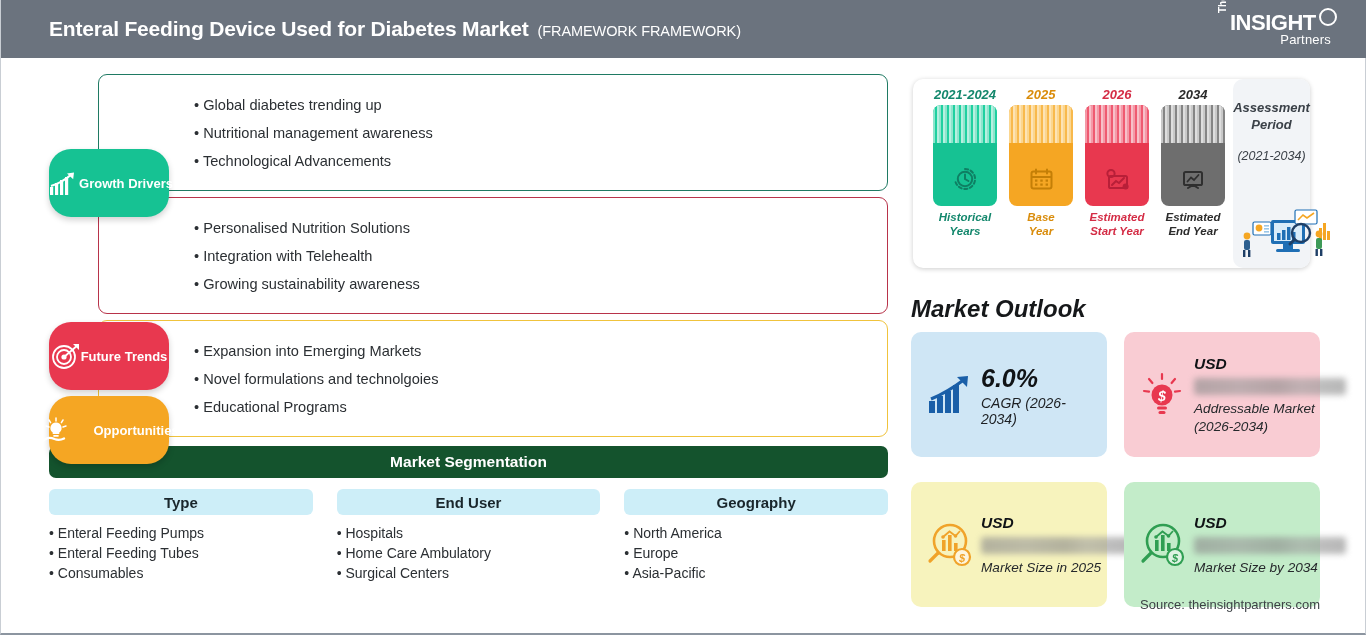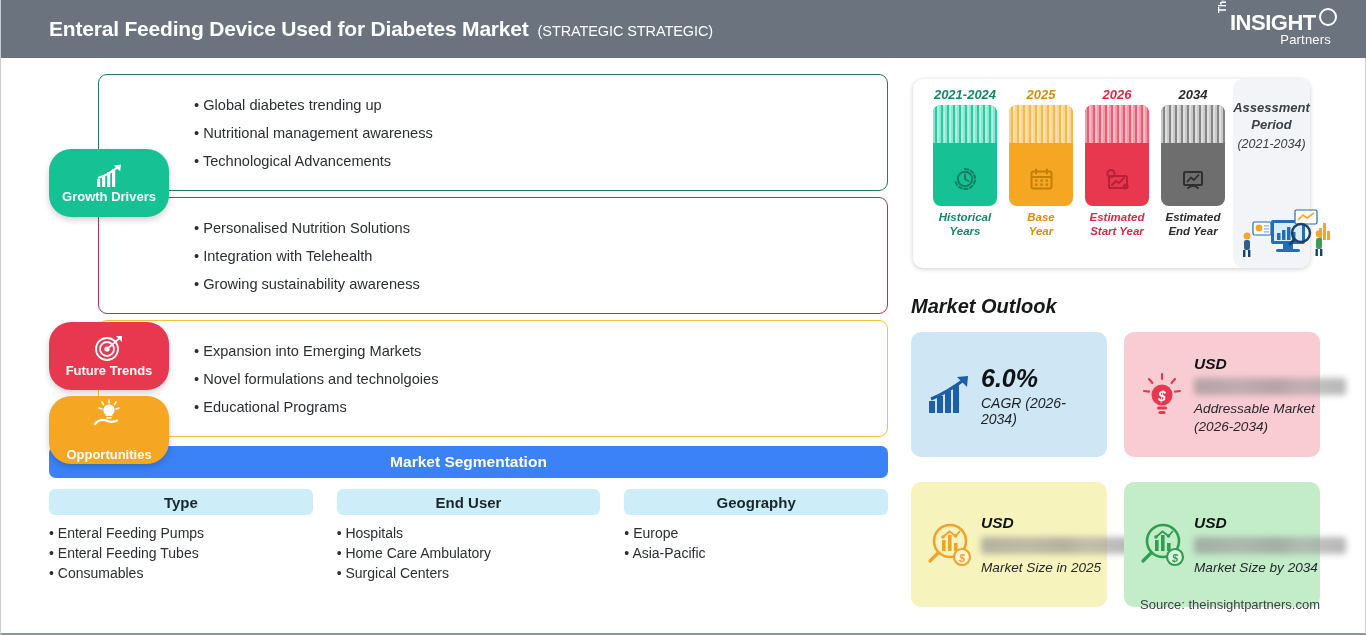--- a/index.html
+++ b/index.html
@@ -84,37 +84,37 @@
     font-size: 14.6px; color: #2b2f33;
     line-height: 28px;
     white-space: nowrap;
   }
   .bullets li:before { content: "• "; }
 
   .badge {
     position: absolute; left: 48px;
     width: 120px; height: 68px;
     border-radius: 22px;
-    display: flex; flex-direction: column;
+    display: flex; flex-direction: row;
     align-items: center; justify-content: center;
     color: #fff;
     box-shadow: 0 3px 6px rgba(0,0,0,0.18);
     z-index: 4;
   }
   .badge-label { font-size: 13px; font-weight: bold; margin-top: 1px; white-space: nowrap; }
   .badge.green  { top: 91px;  background: #16c293; }
   .badge.red    { top: 216px; background: #e8384f; margin-top: 48px; }
   .badge.orange { top: 338px; background: #f5a623; gap: 20px; }
   .badge svg { display: block; }
 
   
   .seg-title {
     position: absolute; left: 48px; top: 388px;
     width: 839px; height: 32px;
-    background: #3b82f6; border-radius: 7px;
+    background: #14532d; border-radius: 7px;
     color: #fff; font-size: 15.5px; font-weight: bold;
     display: flex; align-items: center; justify-content: center;
   }
   .seg-cols {
     position: absolute; left: 48px; top: 431px;
     width: 839px; display: flex; gap: 24px;
   }
   .seg-col { width: 264px; }
   .seg-head {
     height: 26px; background: #cdeef8; border-radius: 6px;
@@ -149,26 +149,26 @@
   .tl-stripes { position: absolute; left: 0; top: 0; width: 100%; height: 38px; }
   .tl-icon { position: absolute; left: 0; bottom: 14px; width: 100%; display: flex; justify-content: center; }
   .tl-cap { font-size: 11.5px; font-weight: bold; line-height: 14px; margin-top: 4px; }
 
   .tl-assess {
     width: 104px; margin-left: 8px;
     background: #f2f4f7; border-radius: 10px;
     padding-top: 20px; text-align: center; position: relative;
   }
   .tl-assess .a1 { font-size: 13px; font-weight: bold; color: #3b4148; line-height: 17px; }
-  .tl-assess .a2 { font-size: 12.5px; color: #3b4148; margin-top: 4px; }
+  .tl-assess .a2 { font-size: 12.5px; color: #3b4148; margin-top: 16px; }
   .tl-assess .illus { position: absolute; left: 2px; bottom: 6px; }
 
   .outlook-title {
     position: absolute; left: 5px; top: 235px;
-    font-size: 20px; font-weight: bold; color: #16181a;
+    font-size: 24px; font-weight: bold; color: #16181a;
   }
 
   .cards { position: absolute; left: 5px; top: 272px; width: 412px; }
   .card {
     position: absolute; border-radius: 10px;
     width: 196px; height: 125px;
     display: flex; align-items: center;
     padding: 0 10px;
   }
   .card.cagr   { left: 0px;   top: 0px;   background: #cfe6f5; }
@@ -192,21 +192,21 @@
     font-size: 13px; color: #3d4246;
   }
 </style>
 </head>
 <body>
 
 <div class="page">
 
   <div class="header">
     <div class="header-title">
-      <span>Enteral Feeding Device Used for Diabetes Market</span><span class="header-sub">(STRATEGIC STRATEGIC)</span>
+      <span>Enteral Feeding Device Used for Diabetes Market</span><span class="header-sub">(FRAMEWORK FRAMEWORK)</span>
     </div>
     <div class="logo">
       <span class="the">The</span>
       <span class="insight">INSIGHT</span>
       <span class="ring"></span>
       <span class="partners">Partners</span>
     </div>
   </div>
 
   <div class="left">
@@ -292,20 +292,21 @@
         <div class="seg-head">End User</div>
         <ul class="seg-list">
           <li>Hospitals</li>
           <li>Home Care Ambulatory</li>
           <li>Surgical Centers</li>
         </ul>
       </div>
       <div class="seg-col">
         <div class="seg-head">Geography</div>
         <ul class="seg-list">
+          <li>North America</li>
           <li>Europe</li>
           <li>Asia-Pacific</li>
         </ul>
       </div>
     </div>
   </div>
 
   <div class="right">
 
     <div class="timeline">

